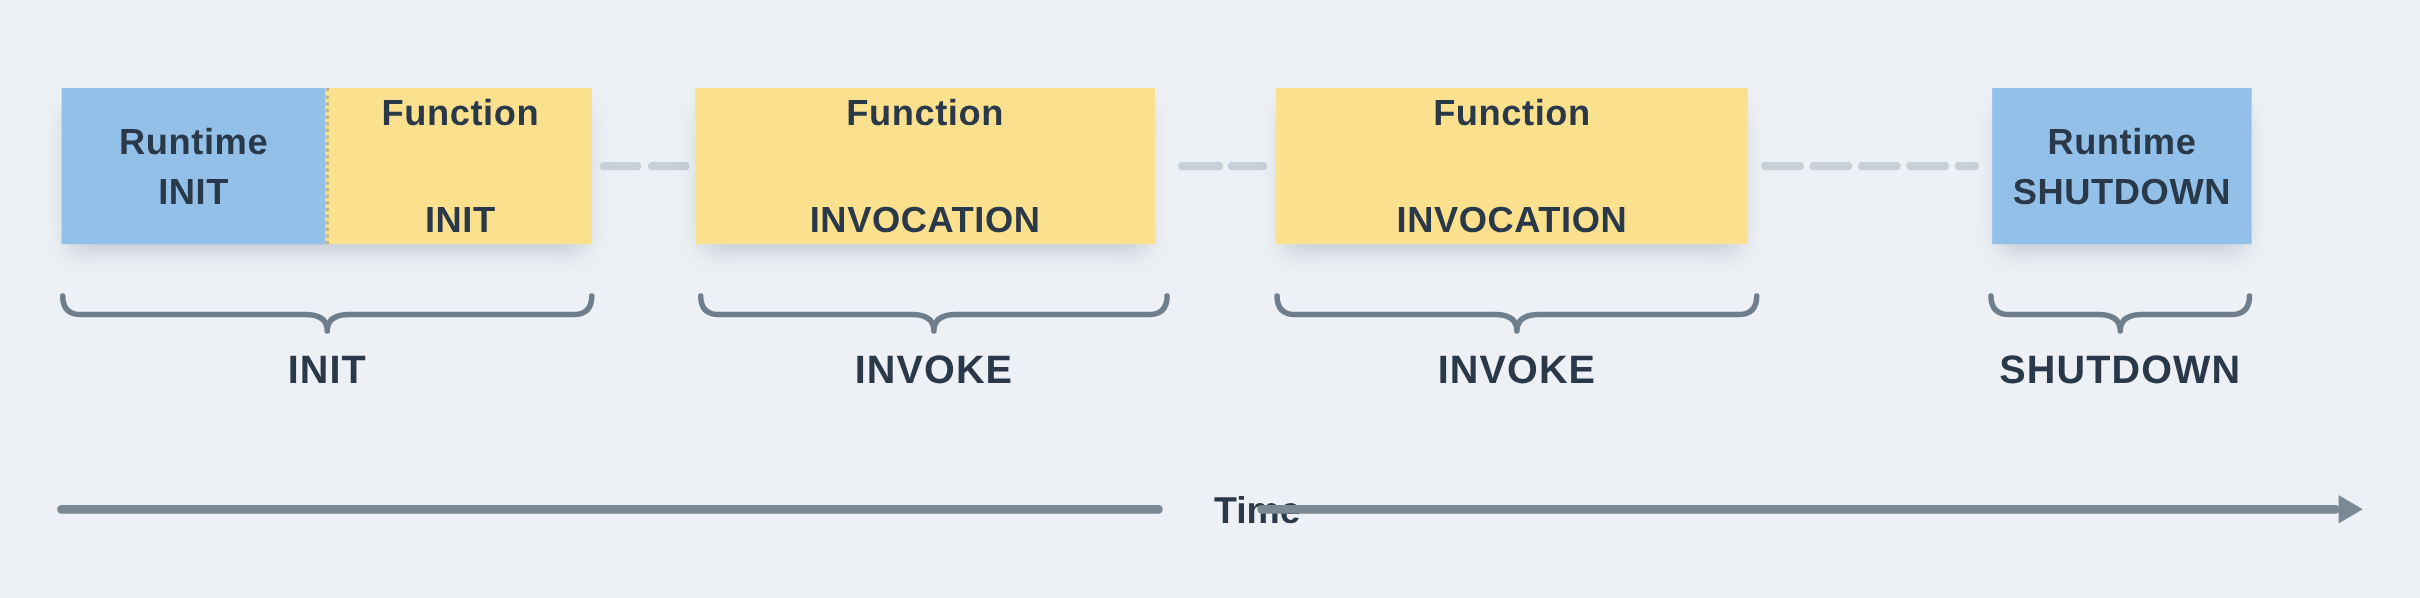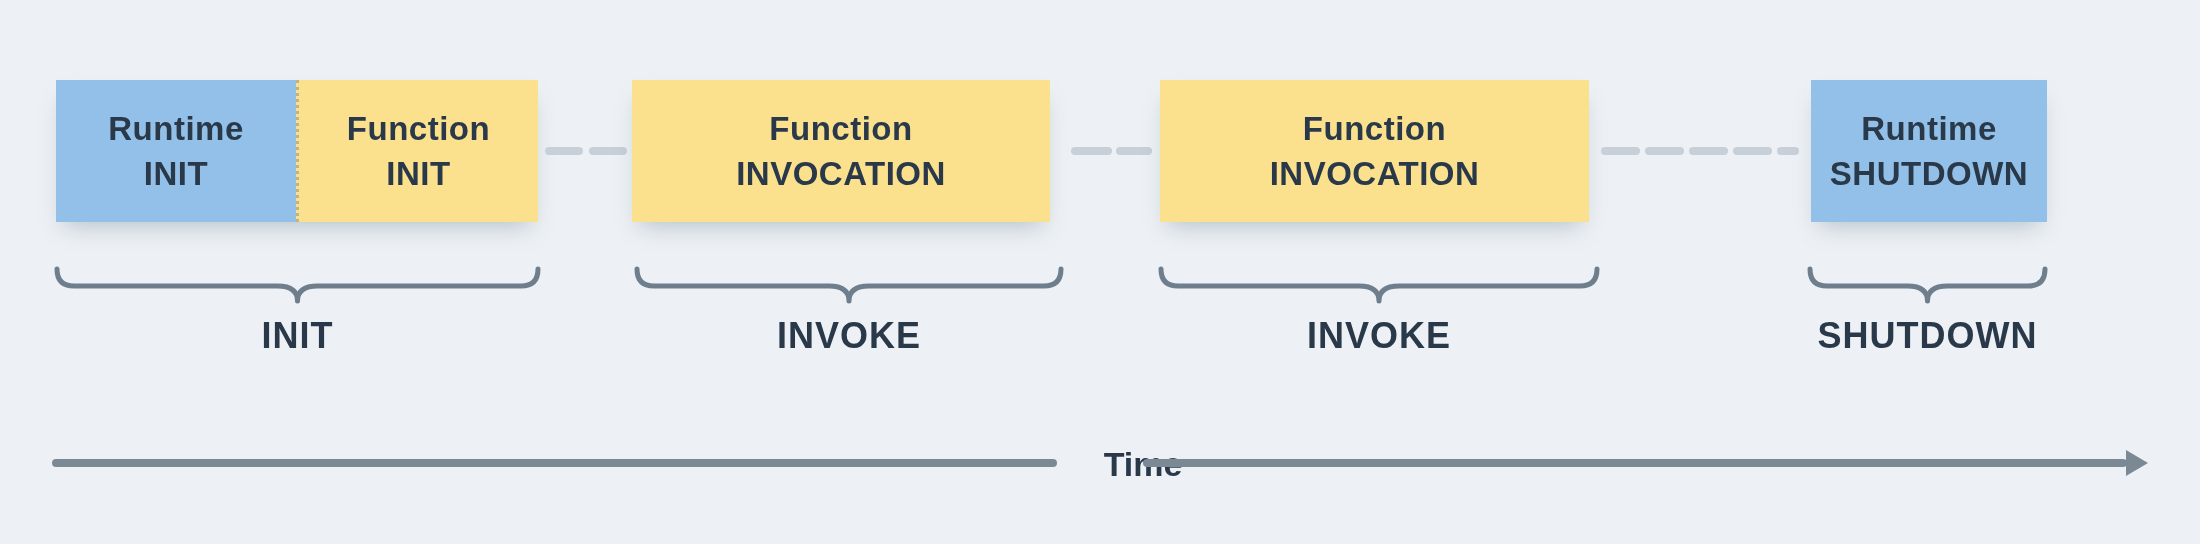--- a/index.html
+++ b/index.html
@@ -18,21 +18,21 @@
   }
   .seg{
     height:100%;
     display:flex;flex-direction:column;align-items:center;justify-content:center;
     text-align:center;
     color:var(--text,#2a3949);
     font-size:33px;font-weight:bold;line-height:45px;
     letter-spacing:.5px;
   }
   .seg.runtime{background:var(--blue,#93c0e8);}
-  .seg.function{background:var(--yellow,#fbe08e);}
+  .seg.function{background:var(--yellow,#fbe08e);justify-content:space-between;}
   .seg.divided{border-left:3px dotted rgba(110,126,140,.45);}
   
   .connector{position:absolute;top:147px;height:8px;}
   
   .brace{position:absolute;top:266px;height:38px;}
   .brace svg{display:block;overflow:visible;}
   
   .phase-label{
     position:absolute;top:314px;height:44px;
     display:flex;align-items:center;justify-content:center;

